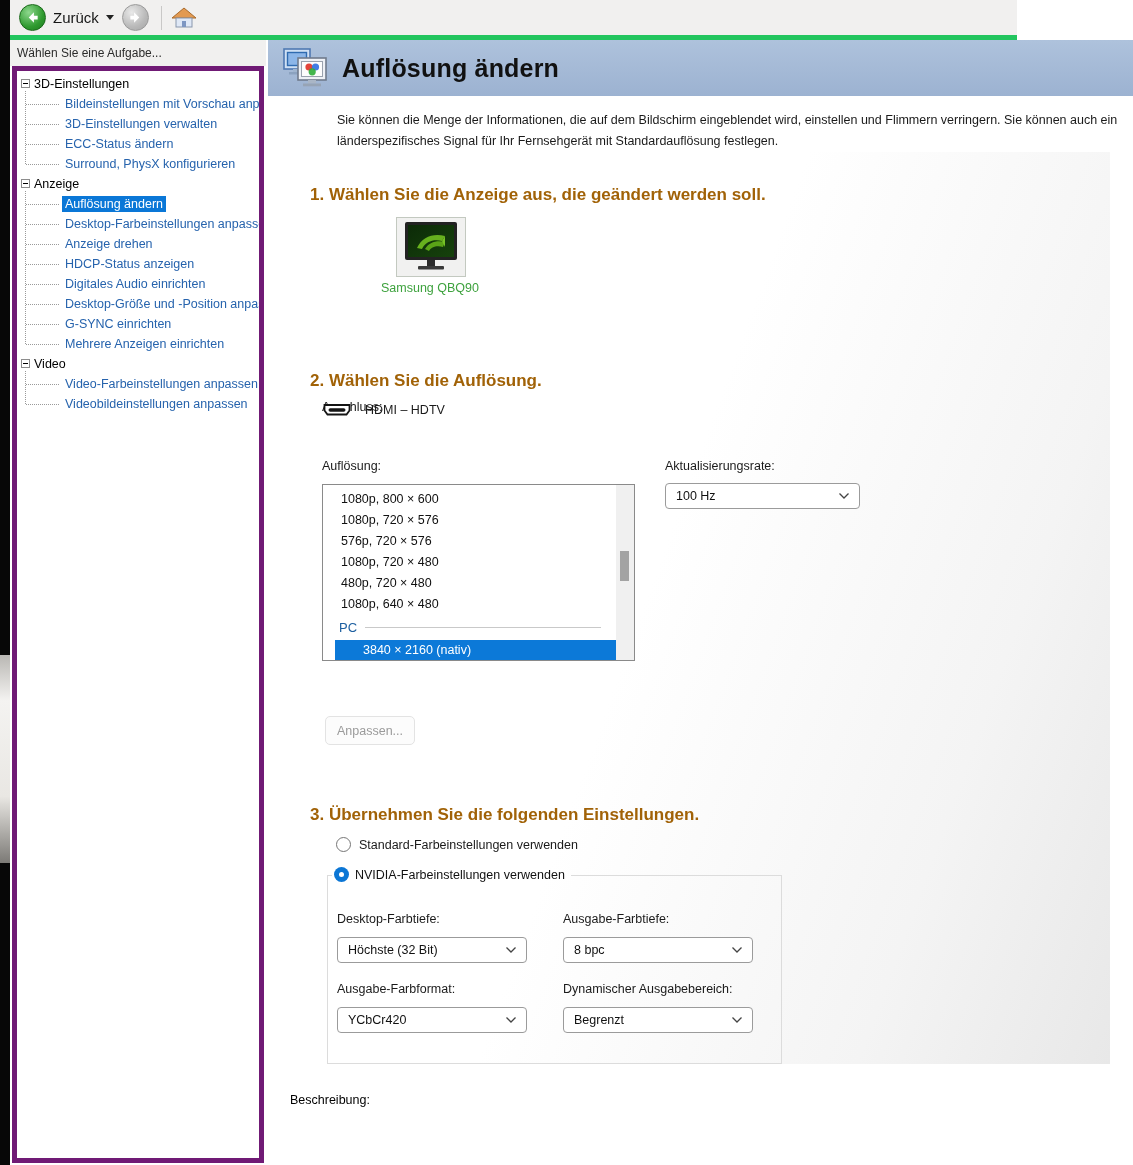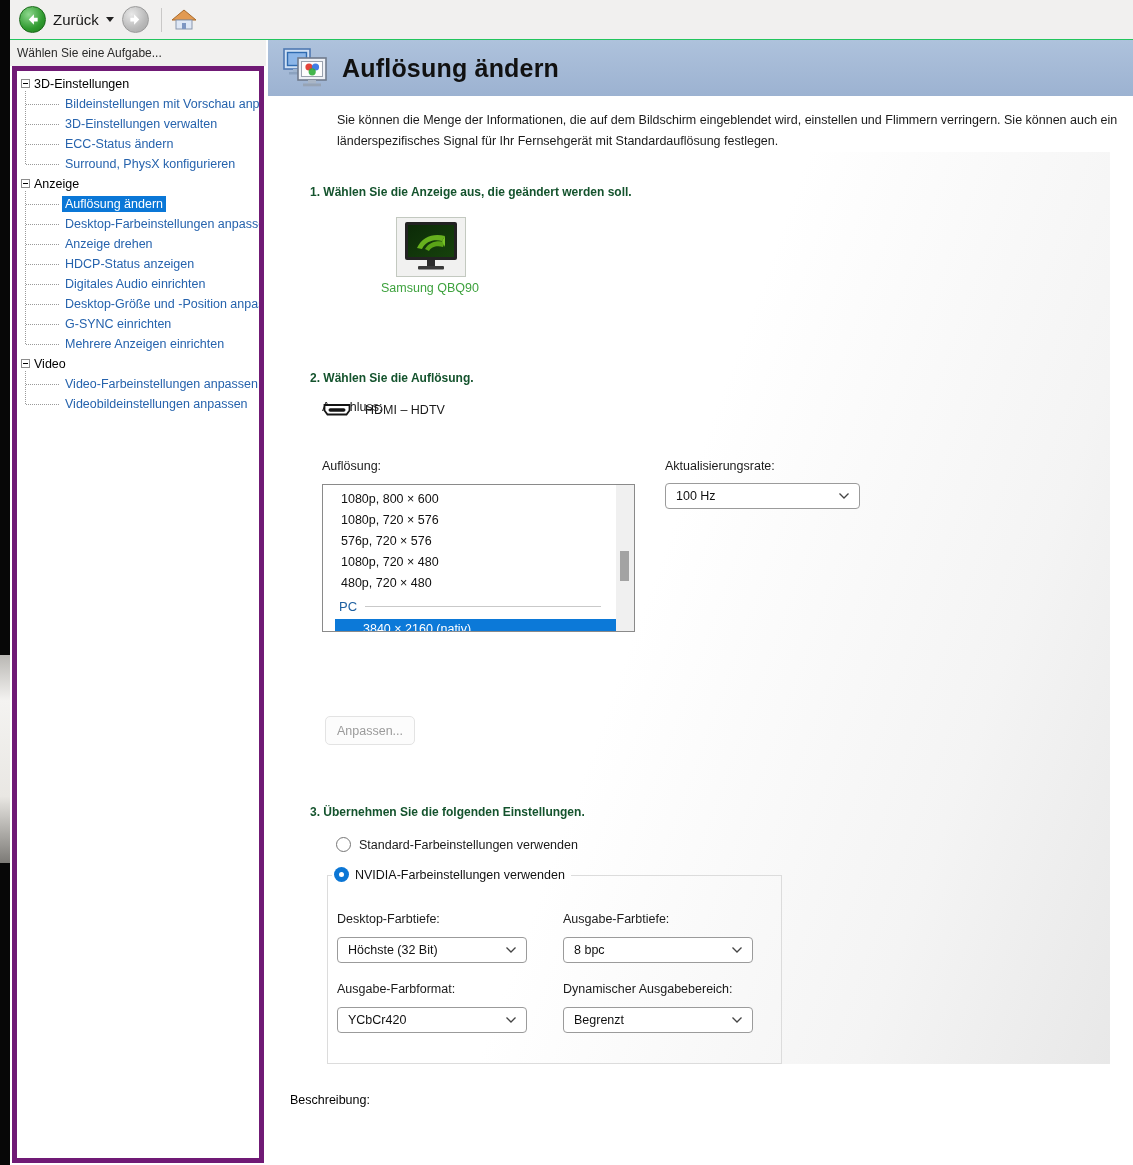--- a/index.html
+++ b/index.html
@@ -6,22 +6,22 @@
   html,body { width:1133px; height:1165px; overflow:hidden;
     font-family:"Liberation Sans", sans-serif; background:#fff; }
   .abs { position:absolute; }
 
   
   #black-strip { left:0; top:0; width:10px; height:1165px; background:#070707; }
   #strip-patch { left:0; top:655px; width:10px; height:208px;
     background:linear-gradient(#b9b7b3, #f4f3f1 22%, #e9e7e3 68%, #7c7a76); }
 
   
-  #toolbar { left:10px; top:0; width:1123px; height:40px; background:#f1f0ef;
-    border-bottom:1px solid #22c55e; display:flex; align-items:center; }
+  #toolbar { left:10px; top:0; width:1007px; height:40px; background:#f1f0ef;
+    border-bottom:5px solid #22c55e; display:flex; align-items:center; }
   .nav-circle { width:27px; height:27px; border-radius:50%; display:flex;
     align-items:center; justify-content:center; }
   #back-circle { margin-left:9px;
     background:radial-gradient(circle at 35% 30%, #8ed88e, #2f9a2f 60%, #1d7a1d);
     border:1px solid #1a691a; }
   #fwd-circle { background:radial-gradient(circle at 35% 30%, #e9e9e9, #b9b9b9 60%, #a5a5a5);
     border:1px solid #9a9a9a; margin-left:8px; }
   #back-label { font-size:15px; color:#151515; margin-left:7px; }
   #back-caret { width:0; height:0; border-left:4px solid transparent;
     border-right:4px solid transparent; border-top:5px solid #222; margin-left:7px; }
@@ -51,32 +51,32 @@
   #banner { left:268px; top:40px; width:865px; height:56px;
     background:linear-gradient(#aec2dc, #9cb2d1); display:flex; align-items:center; }
   #banner-title { font-size:25px; font-weight:bold; color:#111; margin-left:12px;
     letter-spacing:0.2px; }
   #content-panel { left:290px; top:152px; width:820px; height:912px;
     background:linear-gradient(110deg, #ffffff 45%, #f4f4f4 78%, #e8e8e8 100%); }
   #desc { left:337px; top:110px; width:796px; height:44px; font-size:12.5px;
     color:#1a1a1a; line-height:21px; }
   .desc-line { white-space:nowrap; overflow:hidden; }
 
-  .section-heading { font-size:12px; font-weight:bold; color:#14532d; white-space:nowrap; }
+  .section-heading { font-size:17px; font-weight:bold; color:#a16207; white-space:nowrap; }
 
   
   #display-tile { left:396px; top:217px; width:70px; height:60px; background:#f1f1f0;
     border:1px solid #c3c9c0; display:flex; align-items:center; justify-content:center; }
   #display-name { left:330px; top:281px; width:200px; text-align:center;
     font-size:12.5px; color:#3ea23e; }
 
   
   .field-label { font-size:12.5px; color:#1a1a1a; white-space:nowrap; }
   #hdmi-row { left:322px; top:402px; display:flex; align-items:center; gap:13px; }
-  #listbox { left:322px; top:484px; width:313px; height:148px; background:#fff;
+  #listbox { left:322px; top:484px; width:313px; height:177px; background:#fff;
     border:1px solid #8a8a8a; overflow:hidden; padding-top:4px; position:absolute; }
   .list-row { height:21px; line-height:21px; font-size:12.5px; color:#111;
     padding-left:18px; white-space:nowrap; width:293px; overflow:hidden; }
   .list-row.selected { background:#0c79d8; color:#fff; margin-left:12px;
     width:283px; padding-left:28px; }
   .list-group { height:25px; display:flex; align-items:center; padding-left:16px; }
   .list-group-label { font-size:13px; color:#1d5fa0; }
   .list-group-line { flex:0 0 236px; height:1px; background:#c9c9c9; margin-left:8px; }
   #list-scroll-track { position:absolute; right:0; top:0; bottom:0; width:18px;
     background:#f0f0f0; }
@@ -229,20 +229,21 @@
 <div class="abs field-label" style="left:322px; top:459px;">Auflösung:</div>
 <div class="abs field-label" style="left:665px; top:459px;">Aktualisierungsrate:</div>
 
 <div id="listbox">
   <div id="list-rows">
       <div class="list-row">1080p, 800 × 600</div>
       <div class="list-row">1080p, 720 × 576</div>
       <div class="list-row">576p, 720 × 576</div>
       <div class="list-row">1080p, 720 × 480</div>
       <div class="list-row">480p, 720 × 480</div>
+      <div class="list-row">1080p, 640 × 480</div>
       <div class="list-group">
         <span class="list-group-label">PC</span>
         <div class="list-group-line"></div>
       </div>
       <div class="list-row selected">3840 × 2160 (nativ)</div>
     </div>
   <div id="list-scroll-track">
     <div id="list-scroll-thumb"></div>
   </div>
 </div>

